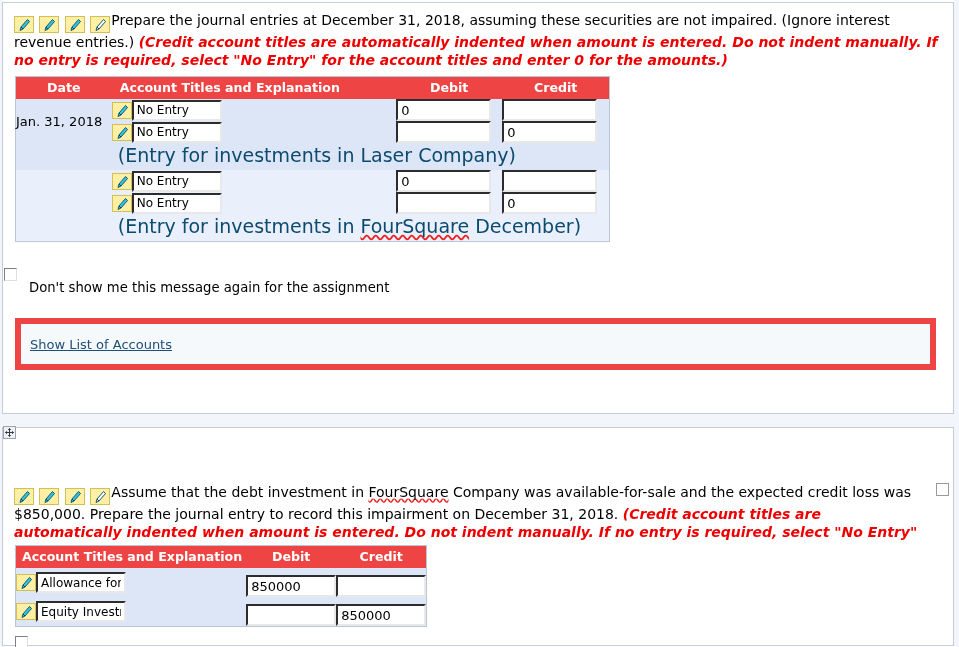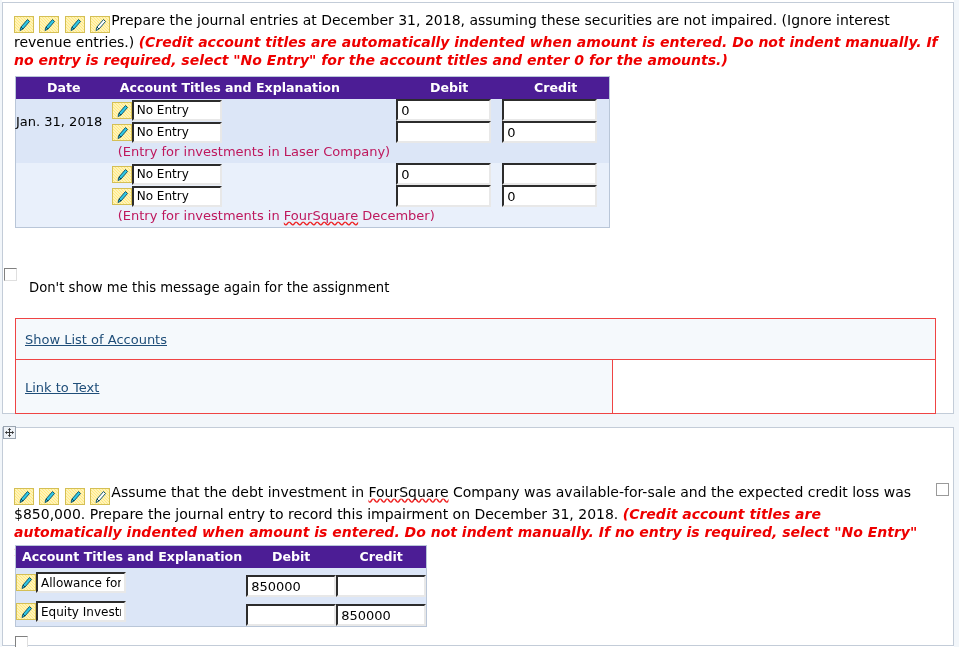--- a/index.html
+++ b/index.html
@@ -95,21 +95,21 @@
   .jtable {
     position: absolute;
     border-collapse: collapse;
     box-sizing: border-box;
     border: 1px solid #b9c6d8;
   }
   .jtable-1 { left: 15px; top: 76px; width: 595px; }
   .jtable-2 { left: 15px; top: 545px; width: 400px; }
 
   .jtable th {
-    background: #4c1d95;
+    background: #ef4444;
     color: #ffffff;
     font-size: 12.6px;
     font-weight: bold;
     text-align: center;
     padding: 3px 4px 4px 4px;
     white-space: nowrap;
     border: 0;
   }
   .jtable td {
     padding: 0;
@@ -147,22 +147,22 @@
     padding: 0 3px;
     line-height: 17px;
     outline: none;
   }
   .acct-input { width: 90px; }
   .amt-cell { padding: 3px 4px 3px 4px; }
   .amt-input { width: 95px; height: 22px; font-size: 13px; }
   .amt-input.wide { width: 90px; margin-top: 7px; }
 
   .expl-row td {
-    font-size: 13px;
-    color: #be185d;
+    font-size: 19px;
+    color: #0c4a6e;
     padding: 1px 8px 4px 0;
   }
   .expl-text { padding-left: 6px; }
 
   
   .chk-row {
     position: absolute;
     display: flex;
     align-items: flex-start;
   }
@@ -192,21 +192,21 @@
 
   
   .linkbox {
     position: absolute;
     left: 15px; top: 318px;
     width: 921px;
     border-collapse: collapse;
     box-sizing: border-box;
   }
   .linkbox td {
-    border: 1px solid #ef4444;
+    border: 6px solid #ef4444;
     background: #f5f9fc;
     padding: 10px 11px 11px 9px;
     height: 18px;
     text-decoration: underline;
   }
   .linkbox td.blank-cell { background: #ffffff; }
   .linkbox tr.row-link2 td { height: 32px; }
   .alink {
     color: #1f4e79;
     font-size: 13px;
@@ -364,26 +364,20 @@
     <span class="chk-label">Don't show me this message again for the assignment</span>
   </div>
 
   <table class="linkbox">
     <tbody>
         <tr class="row-link1">
       <td colspan="2">
         <span class="alink">Show List of Accounts</span>
       </td>
     </tr>
-    <tr class="row-link2">
-      <td style="width:576px">
-        <span class="alink">Link to Text</span>
-      </td>
-      <td class="blank-cell"></td>
-    </tr>
   </tbody>
     </table>
 
   <div class="panel panel-2"></div>
 
   <div class="expand-handle">
     <svg width="9" height="9" viewBox="0 0 9 9">
       <path d="M4.5 0.5 L4.5 8.5 M0.5 4.5 L8.5 4.5" stroke="#3a3a3a" stroke-width="1"></path>
       <path d="M4.5 0.5 L3.2 1.8 M4.5 0.5 L5.8 1.8 M4.5 8.5 L3.2 7.2 M4.5 8.5 L5.8 7.2 M0.5 4.5 L1.8 3.2 M0.5 4.5 L1.8 5.8 M8.5 4.5 L7.2 3.2 M8.5 4.5 L7.2 5.8" stroke="#3a3a3a" stroke-width="1" fill="none"></path>
     </svg>

